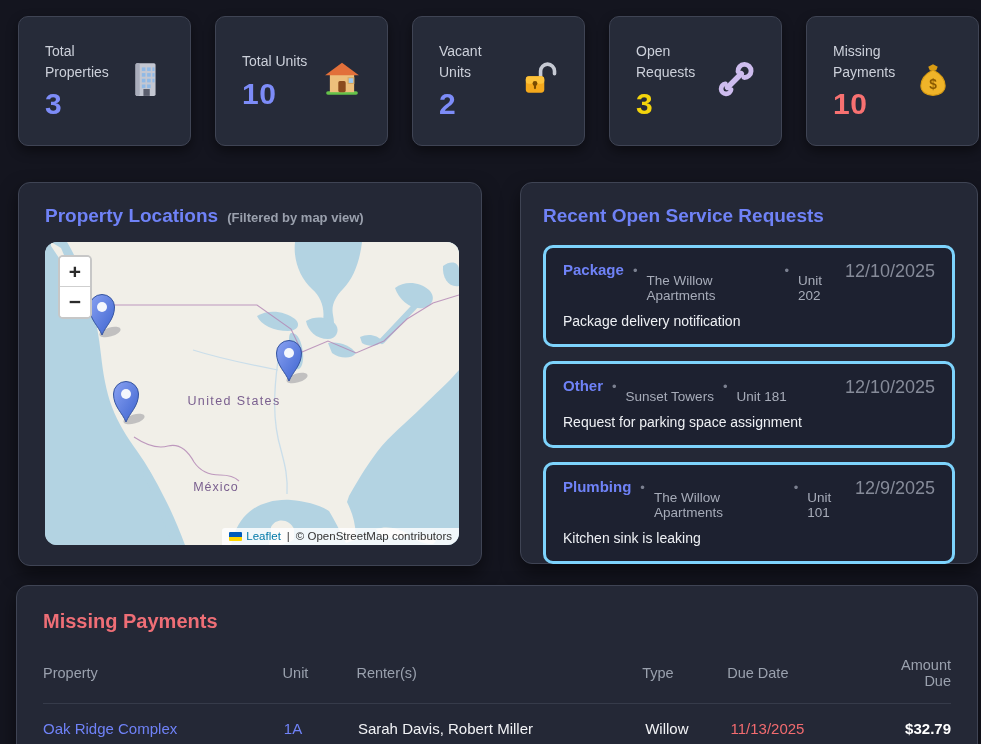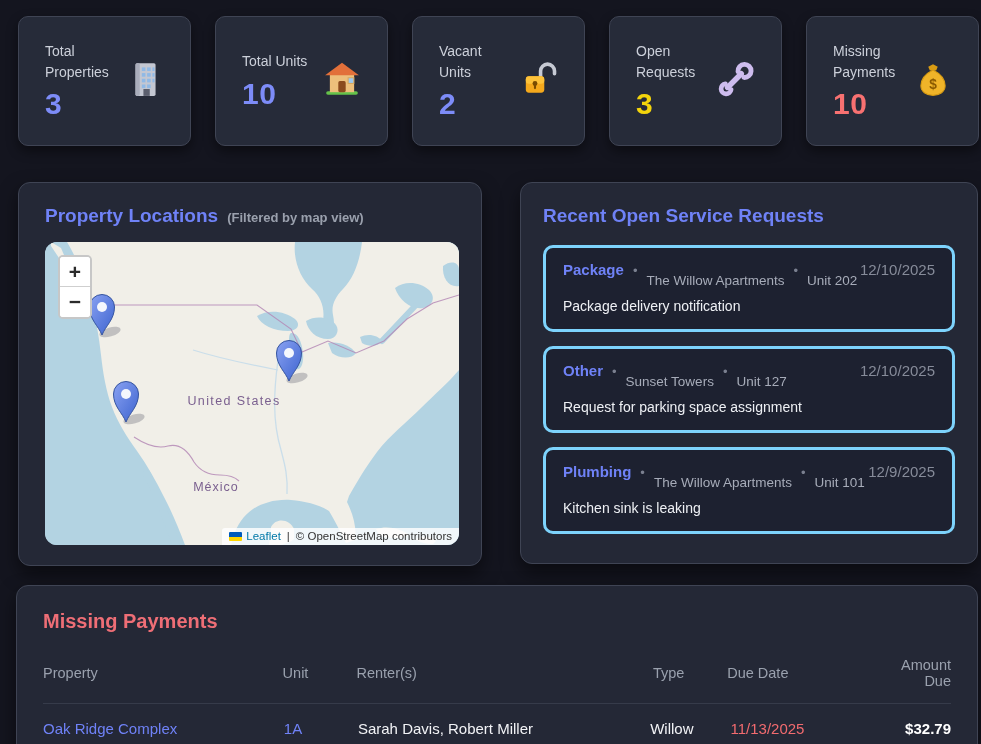--- a/index.html
+++ b/index.html
@@ -93,35 +93,35 @@
     background:#1d2130;
     border:3px solid #7dd3fc;
     border-radius:10px;
     padding:13px 17px 15px 17px;
     min-height:83px;
   }
   .request-meta { display:flex; align-items:flex-start; }
   .request-category { font-size:15px; font-weight:700; color:#6f82f7; }
   .meta-bullet { color:#7b8090; font-size:13px; margin:2px 9px 0 9px; }
   .meta-text { font-size:13.5px; color:#a7acb9; margin-top:12px; }
-  .request-date { margin-left:auto; font-size:15px; color:#868b99; }
+  .request-date { margin-left:auto; font-size:18px; color:#868b99; }
   .request-desc { margin-top:10px; font-size:14px; color:#eef0f4; }
 
   
   #payments-title { font-size:20px; font-weight:700; color:#ee6e76; }
   .table { margin-top:18px; }
   .t-row { display:flex; align-items:center;gap:32px; }
   .t-head { padding:6px 0 14px 0; border-bottom:1px solid #363b4a; }
   .t-body-row { padding:16px 0; border-bottom:3px solid #bef264; }
   .t-head .cell { font-size:14.5px; color:#9aa1ae; font-weight:400; }
   .t-body-row .cell { font-size:15px; }
   .c-property { width:243px; }
   .c-unit     { width:49px; }
   .c-renters  { width:297px; }
-  .c-type     { width:62px;text-align:center; }
+  .c-type     { width:62px; }
   .c-due      { width:166px; }
   .c-amount   { flex:1; text-align:right; }
   .link-blue { color:#6f82f7; cursor:pointer; }
   .txt-white { color:#f2f3f6; }
   .due-red { color:#f26b6f; }
   .amount { color:#ffffff; font-weight:700; }
 </style>
 </head>
 <body>
 
@@ -302,21 +302,21 @@
       </div>
       <div class="request-desc">Package delivery notification</div>
     </div>
 
     <div class="request-card">
       <div class="request-meta">
         <span class="request-category">Other</span>
         <span class="meta-bullet">•</span>
         <span class="meta-text">Sunset Towers</span>
         <span class="meta-bullet">•</span>
-        <span class="meta-text">Unit 127</span>
+        <span class="meta-text">Unit 181</span>
         <span class="request-date">12/10/2025</span>
       </div>
       <div class="request-desc">Request for parking space assignment</div>
     </div>
 
     <div class="request-card">
       <div class="request-meta">
         <span class="request-category">Plumbing</span>
         <span class="meta-bullet">•</span>
         <span class="meta-text">The Willow Apartments</span>

